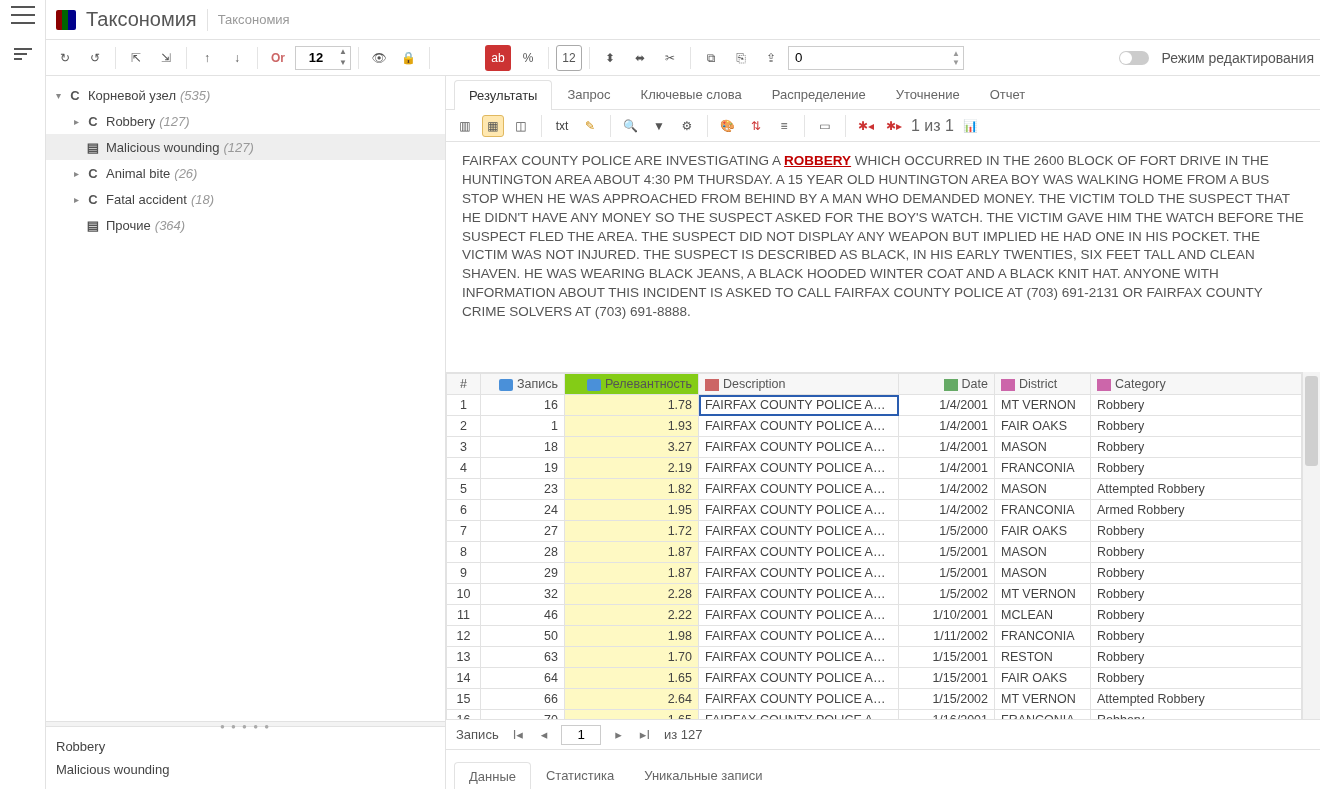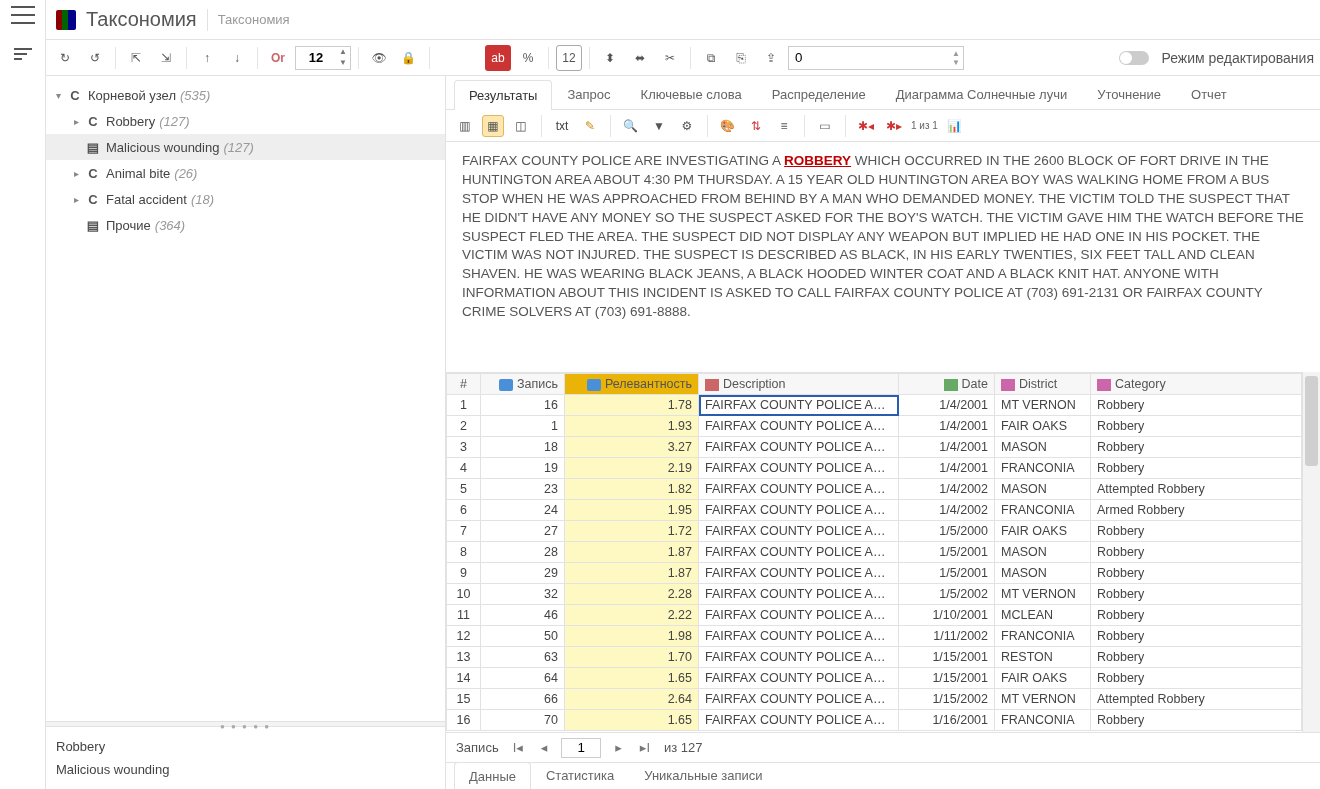--- a/index.html
+++ b/index.html
@@ -47,49 +47,49 @@
   .bottom-tabs .tab.active { border-color:#e2e2e2; border-radius:4px 4px 0 0; background:#fff; position:relative; top:1px;}
   .bottom-list { padding:8px 10px; font-size:13px; color:#444;}
   .bottom-list div { padding:4px 0;}
   .right-pane { flex:1; display:flex; flex-direction:column; min-width:0;}
   .r-tabs { height:34px; border-bottom:1px solid #e2e2e2; display:flex; align-items:flex-end; padding-left:8px; gap:0;}
   .r-tab { padding:7px 14px; color:#666; cursor:pointer; border:1px solid transparent; border-bottom:none;}
   .r-tab.active { border-color:#e2e2e2; border-radius:4px 4px 0 0; color:#333; background:#fff; position:relative; top:1px;}
   .r-toolbar { height:32px; border-bottom:1px solid #e2e2e2; display:flex; align-items:center; padding:0 8px; gap:6px;}
   .r-tb-btn { width:22px; height:22px; display:flex; align-items:center; justify-content:center; font-size:12px; color:#555; cursor:pointer; border-radius:3px;}
   .r-tb-btn.active{ background:#ffe8b0; border:1px solid #e0b860;}
-  .r-counter { font-size:10px; color:#666;}
+  .r-counter { font-size:16px; color:#666;}
   .passage { padding:10px 16px; font-size:13.5px; color:#555; line-height:1.4; flex:0 0 auto; height:230px; overflow:auto;}
   .passage .hl { color:#c00000; font-weight:bold; text-decoration:underline;}
   .grid-wrap { flex:1; display:flex; min-height:0;}
   .grid { flex:1; overflow:auto; border-top:1px solid #e2e2e2;}
   table { border-collapse:collapse; width:100%; table-layout:fixed;}
   th, td { border:1px solid #e2e2e2; padding:3px 6px; font-size:12.5px; color:#444; white-space:nowrap; overflow:hidden; text-overflow:ellipsis;}
   th { background:#f7f7f7; text-align:left; font-weight:normal; color:#555;}
   .col-idx{width:34px; text-align:center;}
   .col-rec{width:84px; text-align:right;}
-  .col-rel{width:134px; text-align:right; background:#eab308;}
+  .col-rel{width:134px; text-align:right; background:#84cc16;}
   td.rel { background:#fef9c3;}
   .col-desc{width:200px;}
   .col-date{width:96px; text-align:right;}
   .col-dist{width:96px;}
   .col-cat{width:auto;}
   td.desc{ color:#444;}
   tr.sel td.desc{ outline:2px solid #2a5db0; outline-offset:-2px;}
   .th-icon { display:inline-block; width:14px; height:12px; margin-right:4px; vertical-align:middle;}
   .ico-num { background: linear-gradient(#4a90d9,#4a90d9); border-radius:2px;}
   .ico-txt { background:#c66;}
   .ico-cal { background:#6a6;}
   .ico-cat { background:#c6a;}
   .vscroll { width:18px; background:#f3f3f3; border-left:1px solid #e2e2e2; position:relative;}
   .vscroll .thumb { position:absolute; left:2px; right:2px; top:4px; height:90px; background:#cfcfcf; border-radius:3px;}
   .pager { height:30px; border-top:1px solid #e2e2e2; display:flex; align-items:center; padding:0 10px; gap:10px; font-size:13px; color:#555;}
   .pager .pbtn { cursor:pointer; color:#777; padding:0 4px;}
   .pager input { width:40px; text-align:center; border:1px solid #ccc; height:20px;}
-  .footer-tabs { height:27px; border-top:1px solid #e2e2e2; display:flex; align-items:flex-end; padding-left:8px;}
+  .footer-tabs { height:40px; border-top:1px solid #e2e2e2; display:flex; align-items:flex-end; padding-left:8px;}
   .footer-tabs .tab { padding:6px 14px; color:#666; cursor:pointer; border:1px solid transparent; border-bottom:none;}
   .footer-tabs .tab.active { border-color:#e2e2e2; border-radius:4px 4px 0 0; background:#fff; position:relative; top:1px;}
 </style>
 </head>
 <body>
 
 <div class="root">
   <div class="left-rail">
     <div class="hamburger">
         <span></span>
@@ -204,21 +204,20 @@
             <div>Malicious wounding</div>
           </div>
       </div>
 
       <div class="right-pane">
         <div class="r-tabs">
           <div class="r-tab active">Результаты</div>
           <div class="r-tab">Запрос</div>
           <div class="r-tab">Ключевые слова</div>
           <div class="r-tab">Распределение</div>
-          <div class="r-tab">Диаграмма Солнечные лучи</div>
           <div class="r-tab">Уточнение</div>
           <div class="r-tab">Отчет</div>
         </div>
         <div class="r-toolbar">
           <div class="r-tb-btn">▥</div>
           <div class="r-tb-btn active">▦</div>
           <div class="r-tb-btn">◫</div>
           <div class="tb-sep"></div>
           <div class="r-tb-btn" style="color:#404040;">txt</div>
           <div class="r-tb-btn" style="color:#c80;">✎</div>

